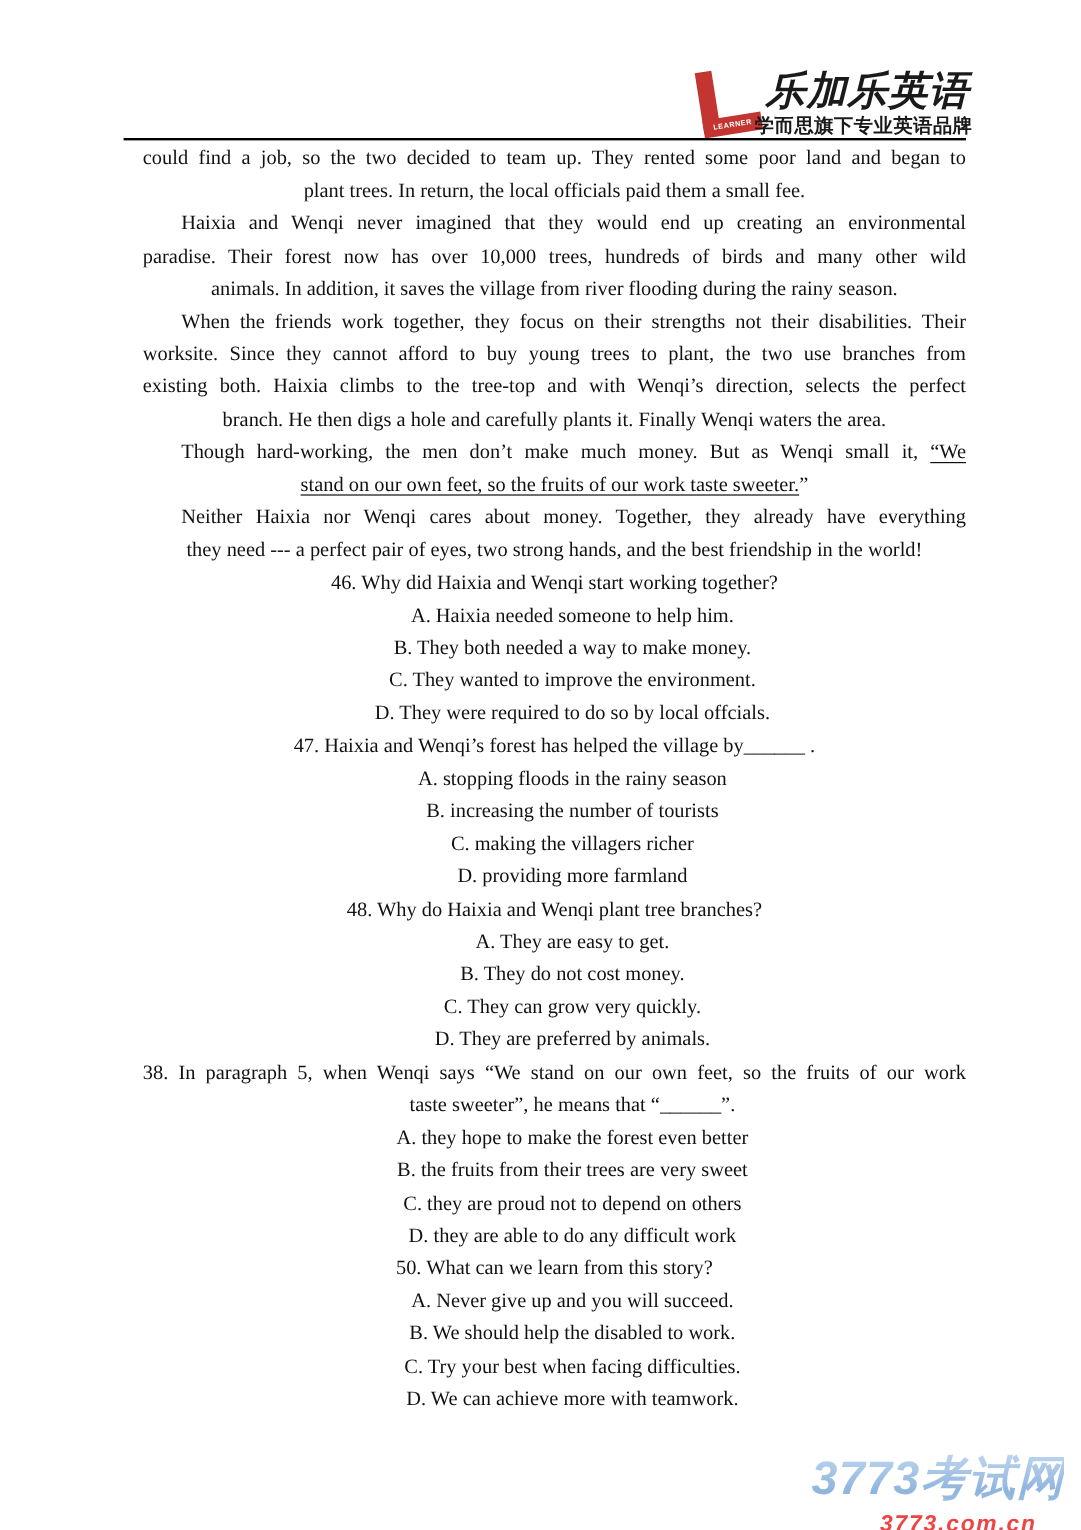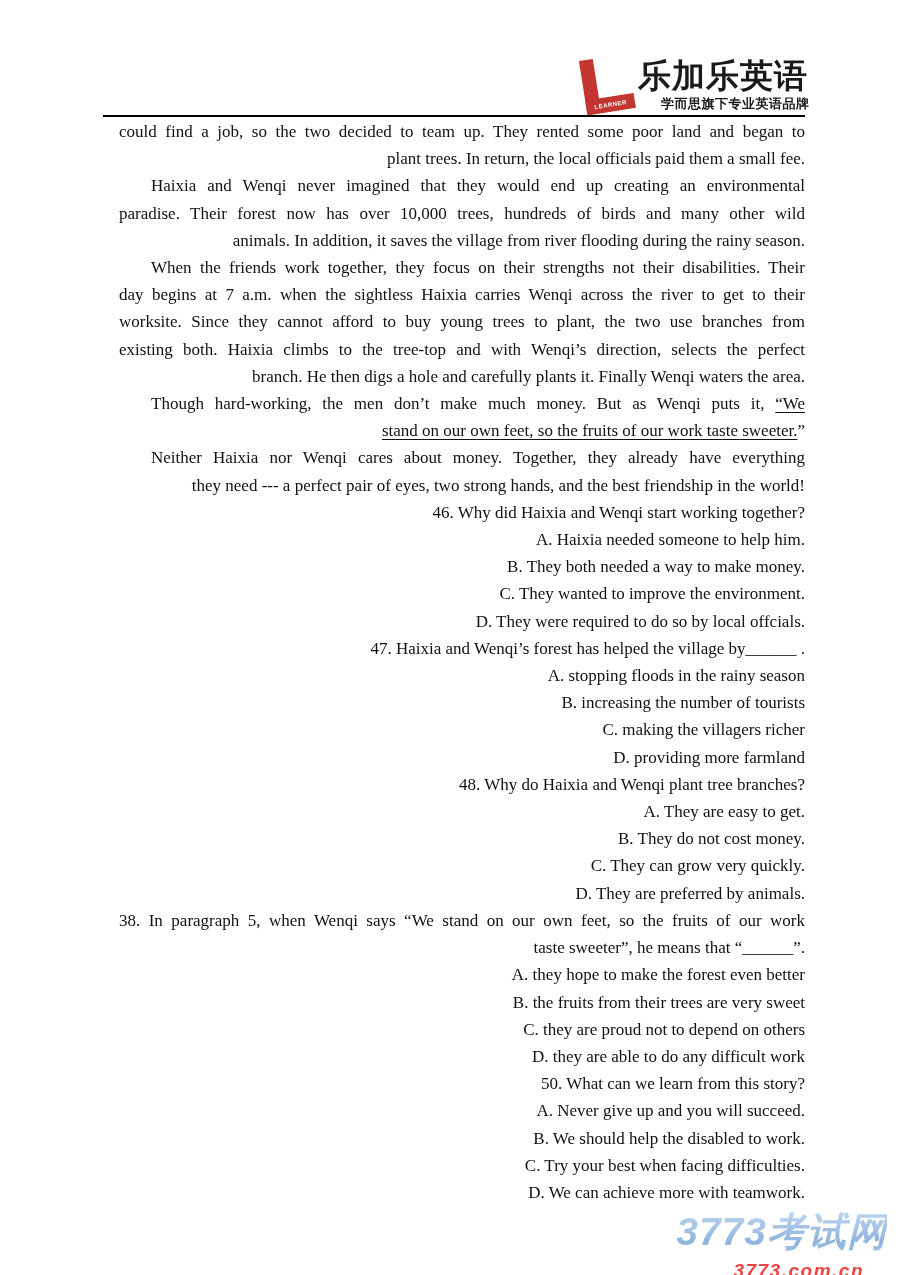--- a/index.html
+++ b/index.html
@@ -10,31 +10,31 @@
   }
   
   .lmark{position:absolute;left:580px;top:57px;width:54px;height:56px;transform:rotate(-9deg);}
   .lv{position:absolute;left:3px;top:0;width:14px;height:51px;background:#c23531;}
   .lh{position:absolute;left:3px;top:40px;width:49px;height:15px;background:#c23531;
       display:flex;align-items:center;justify-content:center;}
   .ltext{color:#ffffff;font-size:6px;font-weight:bold;letter-spacing:.5px;
          font-family:"Liberation Sans",sans-serif;white-space:nowrap;}
   .brand{position:absolute;left:638px;top:54px;width:160px;
          font-family:"Liberation Sans",sans-serif;font-weight:900;font-size:33px;
-         letter-spacing:1px;color:#1a1a1a;white-space:nowrap;}
-  .tagline{position:absolute;left:661px;top:95px;width:170px;
-         font-family:"Liberation Sans",sans-serif;font-weight:600;font-size:13px;
+         letter-spacing:1px;color:#1a1a1a;white-space:nowrap;font-style:italic;}
+  .tagline{position:absolute;left:629px;top:95px;width:170px;
+         font-family:"Liberation Sans",sans-serif;font-weight:600;font-size:16px;
          letter-spacing:.5px;color:#1a1a1a;white-space:nowrap;}
   .rule{position:absolute;left:103px;top:115px;width:702px;height:2px;background:#000000;}
   
   .content{position:absolute;left:107px;top:118px;width:686px;
            font-size:17px;line-height:27.2px;margin-left:12px;}
   .line{min-height:27.2px;}
   .just{text-align:justify;text-align-last:justify;}
-  .endl{white-space:nowrap;text-align:right;}
+  .endl{white-space:nowrap;text-align:center;}
   .ind{text-indent:32px;}
   .opt{padding-left:30px;}
   .u{text-decoration:underline;text-underline-offset:3px;}
   
   .wm{position:absolute;top:1205px;right:14px;text-align:right;
       font-family:"Liberation Sans",sans-serif;font-style:italic;}
   .wm1{font-size:39px;font-weight:800;letter-spacing:1px;
        background:linear-gradient(180deg,#c6dcf2 0%,#8fb4dd 70%,#a9c7e8 100%);
        -webkit-background-clip:text;background-clip:text;color:transparent;white-space:nowrap;}
   .wm2{font-size:19px;font-weight:bold;letter-spacing:1.5px;color:#ef4444;
@@ -59,25 +59,24 @@
   <div class="rule"></div>
 
   <div class="content">
     <div>
         <div class="line just"><span>could find a job, so the two decided to team up. They rented some poor land and began to</span></div>
         <div class="line endl"><span>plant trees. In return, the local officials paid them a small fee.</span></div>
         <div class="line just ind"><span>Haixia and Wenqi never imagined that they would end up creating an environmental</span></div>
         <div class="line just"><span>paradise. Their forest now has over 10,000 trees, hundreds of birds and many other wild</span></div>
         <div class="line endl"><span>animals. In addition, it saves the village from river flooding during the rainy season.</span></div>
         <div class="line just ind"><span>When the friends work together, they focus on their strengths not their disabilities. Their</span></div>
-        <div class="line just"><span>day begins at 7 a.m. when the sightless Haixia carries Wenqi across the river to get to their</span></div>
         <div class="line just"><span>worksite. Since they cannot afford to buy young trees to plant, the two use branches from</span></div>
         <div class="line just"><span>existing both. Haixia climbs to the tree-top and with Wenqi’s direction, selects the perfect</span></div>
         <div class="line endl"><span>branch. He then digs a hole and carefully plants it. Finally Wenqi waters the area.</span></div>
-        <div class="line just ind"><span>Though hard-working, the men don’t make much money. But as Wenqi puts it, </span><span class="u">“We</span></div>
+        <div class="line just ind"><span>Though hard-working, the men don’t make much money. But as Wenqi small it, </span><span class="u">“We</span></div>
         <div class="line endl"><span class="u">stand on our own feet, so the fruits of our work taste sweeter.</span><span>”</span></div>
         <div class="line just ind"><span>Neither Haixia nor Wenqi cares about money. Together, they already have everything</span></div>
         <div class="line endl"><span>they need --- a perfect pair of eyes, two strong hands, and the best friendship in the world!</span></div>
       </div>
     <div>
         <div class="line endl"><span>46. Why did Haixia and Wenqi start working together?</span></div>
         <div class="line endl opt"><span>A. Haixia needed someone to help him.</span></div>
         <div class="line endl opt"><span>B. They both needed a way to make money.</span></div>
         <div class="line endl opt"><span>C. They wanted to improve the environment.</span></div>
         <div class="line endl opt"><span>D. They were required to do so by local offcials.</span></div>

